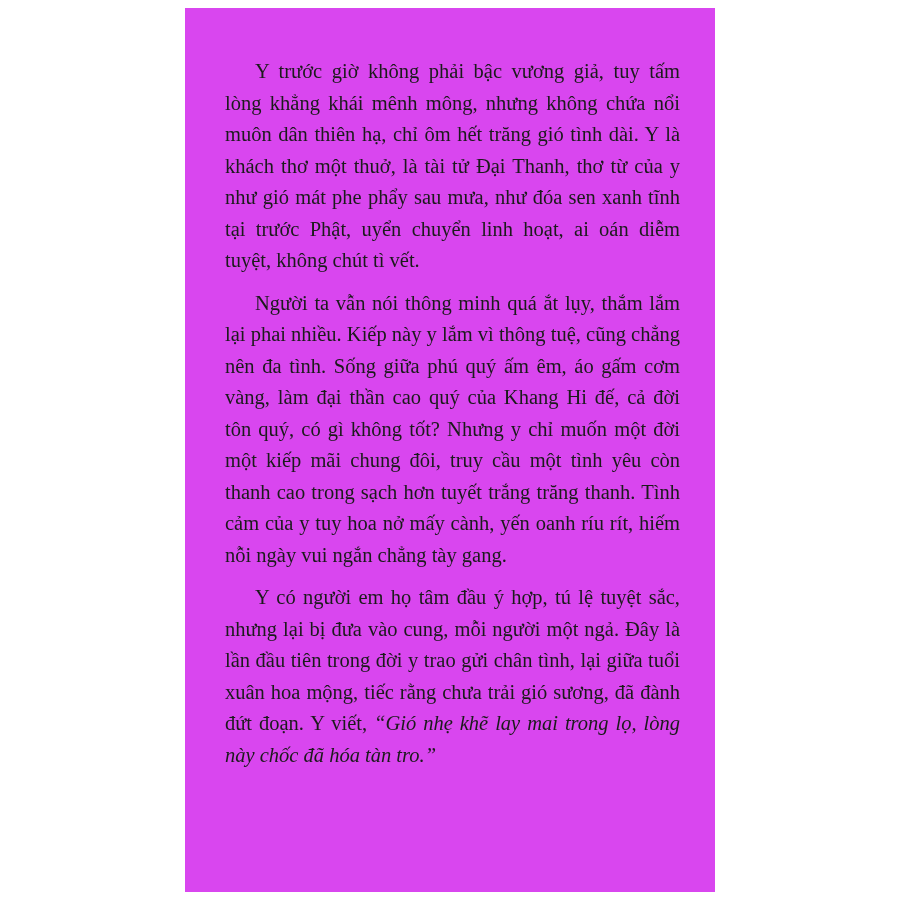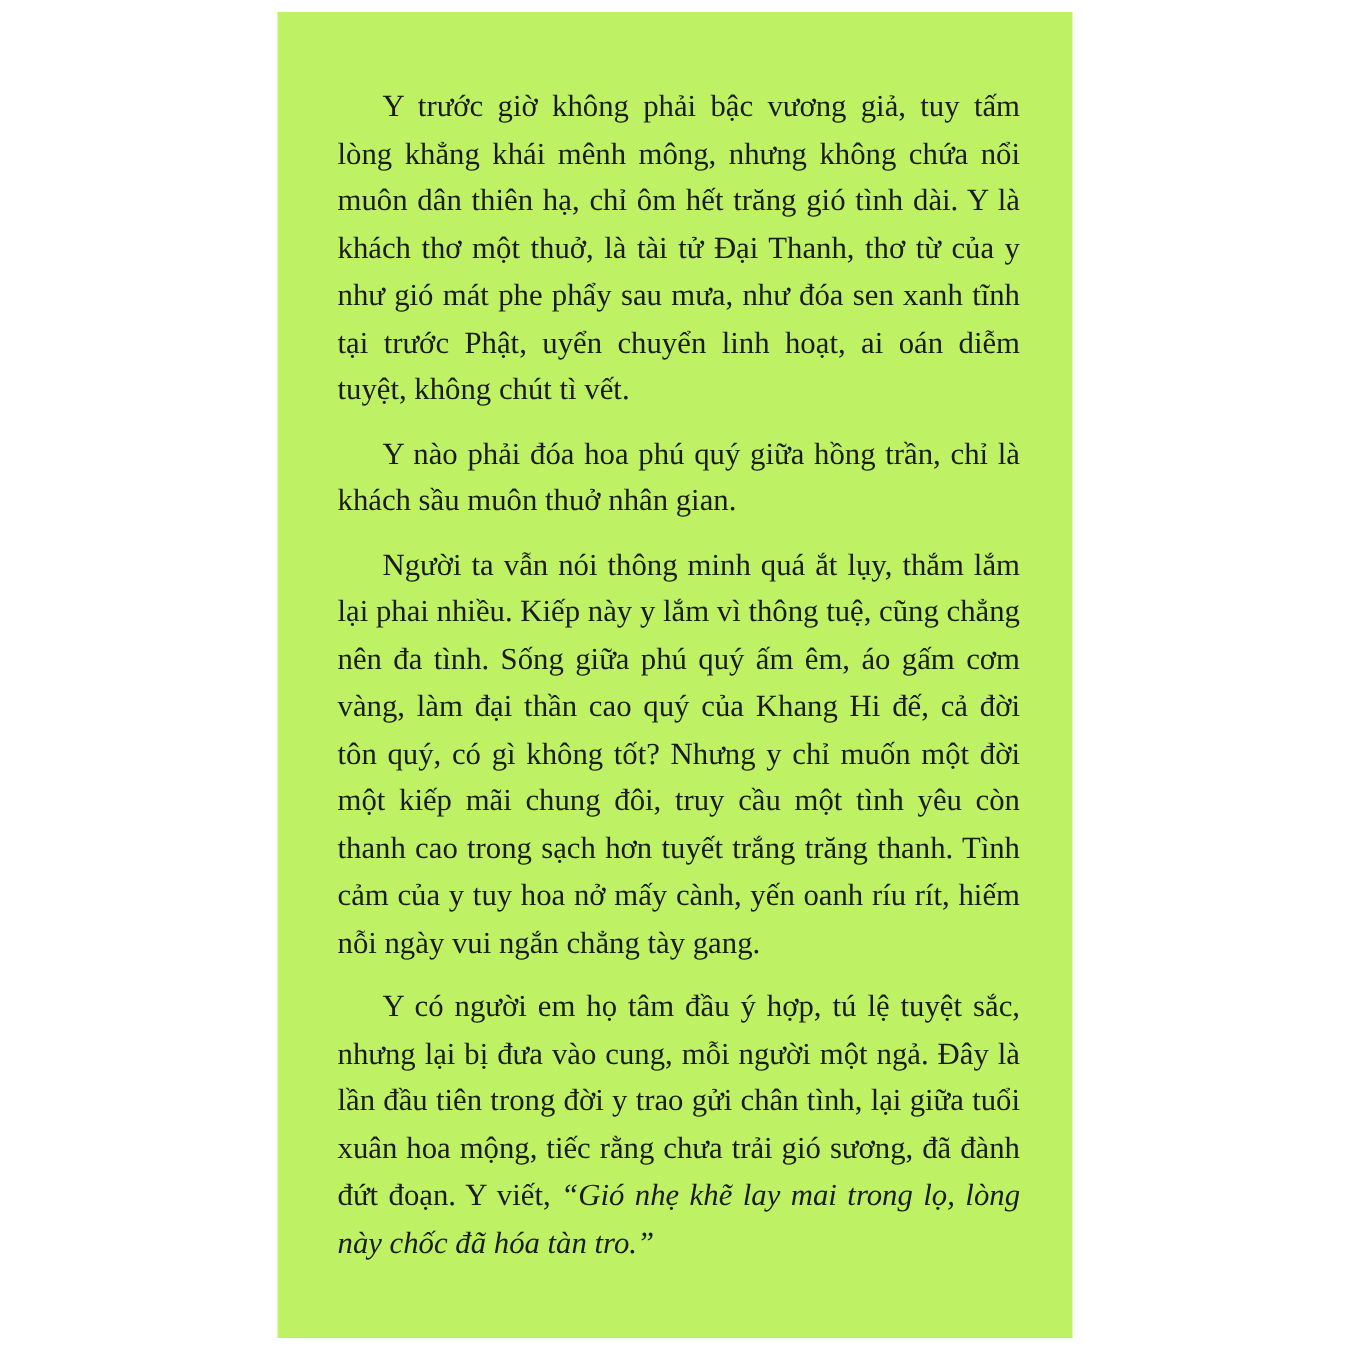--- a/index.html
+++ b/index.html
@@ -19,21 +19,21 @@
     height: 900px;
     background: #ffffff;
   }
   
   .book-page {
     position: absolute;
     left: 185px;
     top: 8px;
     width: 530px;
     height: 884px;
-    background: #bef264;
+    background: #d946ef;
     box-sizing: border-box;
   }
   .text-column {
     position: absolute;
     left: 40px;
     top: 48px;
     width: 455px;
   }
   p.para {
     margin: 0 0 2px 0;
@@ -77,21 +77,20 @@
 </head>
 <body>
 
 <div class="page">
   <div class="book-page">
 
     <div class="text-column">
 
       <p class="para">Y trước giờ không phải bậc vương giả, tuy tấm lòng khẳng khái mênh mông, nhưng không chứa nổi muôn dân thiên hạ, chỉ ôm hết trăng gió tình dài. Y là khách thơ một thuở, là tài tử Đại Thanh, thơ từ của y như gió mát phe phẩy sau mưa, như đóa sen xanh tĩnh tại trước Phật, uyển chuyển linh hoạt, ai oán diễm tuyệt, không chút tì vết.</p>
 
-      <p class="para">Y nào phải đóa hoa phú quý giữa hồng trần, chỉ là khách sầu muôn thuở nhân gian.</p>
 
       <p class="para">Người ta vẫn nói thông minh quá ắt lụy, thắm lắm lại phai nhiều. Kiếp này y lắm vì thông tuệ, cũng chẳng nên đa tình. Sống giữa phú quý ấm êm, áo gấm cơm vàng, làm đại thần cao quý của Khang Hi đế, cả đời tôn quý, có gì không tốt? Nhưng y chỉ muốn một đời một kiếp mãi chung đôi, truy cầu một tình yêu còn thanh cao trong sạch hơn tuyết trắng trăng thanh. Tình cảm của y tuy hoa nở mấy cành, yến oanh ríu rít, hiếm nỗi ngày vui ngắn chẳng tày gang.</p>
 
       <p class="para"><span>Y có người em họ tâm đầu ý hợp, tú lệ tuyệt sắc, nhưng lại bị đưa vào cung, mỗi người một ngả. Đây là lần đầu tiên trong đời y trao gửi chân tình, lại giữa tuổi xuân hoa mộng, tiếc rằng chưa trải gió sương, đã đành đứt đoạn. Y viết, </span><span class="italic">“Gió nhẹ khẽ lay mai trong lọ, lòng này chốc đã hóa tàn tro.”</span></p>
 
     </div>
 
 
   </div>
 </div>

